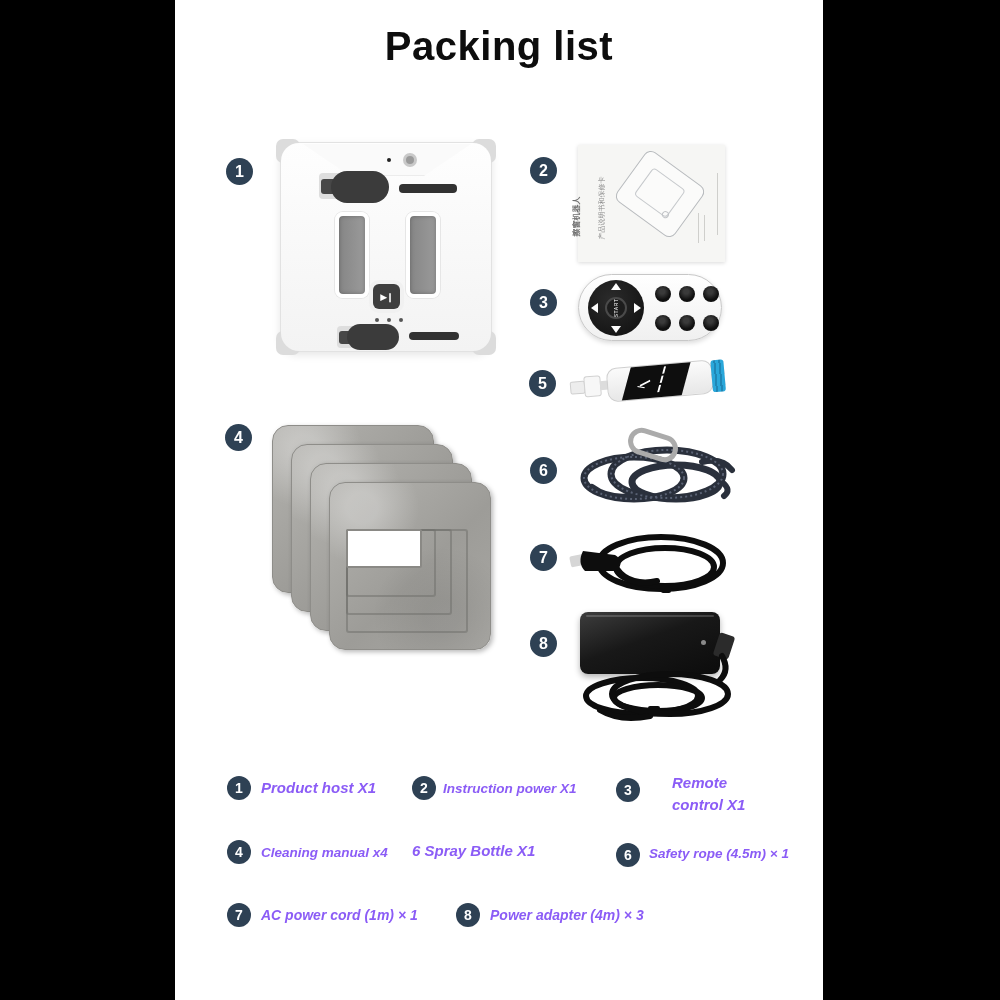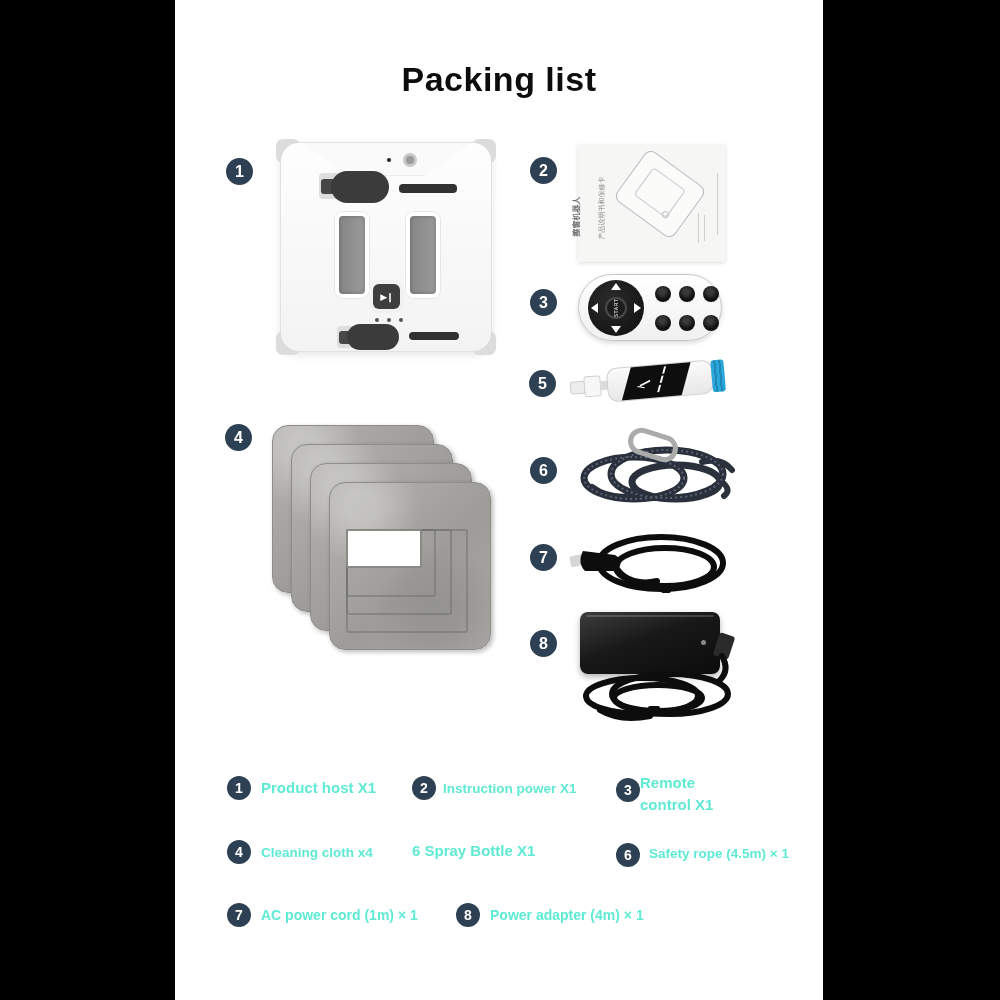--- a/index.html
+++ b/index.html
@@ -2,21 +2,21 @@
 <html><head>
 <meta charset="utf-8">
 <style>
   * { margin:0; padding:0; box-sizing:border-box; }
   html,body { width:1000px; height:1000px; background:#000; font-family:"Liberation Sans", sans-serif; }
   #canvas { position:relative; width:1000px; height:1000px; background:#000; overflow:hidden; }
   .content-panel { position:absolute; left:175px; top:0; width:648px; height:1000px; background:#ffffff; }
   .abs { position:absolute; }
 
   .page-title { position:absolute; left:175px; top:24px; width:648px; text-align:center;
-    font-size:34px; font-weight:800; color:#0d0d0d; letter-spacing:0.5px;margin-top:36px; }
+    font-size:40px; font-weight:800; color:#0d0d0d; letter-spacing:0.5px; }
 
   .badge { position:absolute; width:27px; height:27px; border-radius:50%; background:#2e4154;
     color:#fff; font-size:16px; font-weight:bold; display:flex; align-items:center; justify-content:center; }
   .badge.sm { width:24px; height:24px; font-size:14px; }
 
   
   .robot-body { position:absolute; left:280px; top:142px; width:212px; height:210px;
     background:linear-gradient(180deg,#fefefe,#f3f3f3); border:1px solid #e2e2e2; border-radius:18px;
     box-shadow:0 3px 8px rgba(0,0,0,.10); }
   .bumper { position:absolute; width:24px; height:24px; background:#dcdcdc; border-radius:7px; z-index:0; }
@@ -80,21 +80,21 @@
     background:
       radial-gradient(circle at 20% 15%, rgba(255,255,255,.28) 0 8%, transparent 30%),
       radial-gradient(circle at 70% 80%, rgba(0,0,0,.08) 0 10%, transparent 40%),
       linear-gradient(135deg,#b5b4b0,#9d9c98 55%,#a9a8a4);
     border:1px solid #8e8d89; box-shadow:2px 2px 5px rgba(0,0,0,.28); }
   .cloth-hole { position:absolute; left:16px; top:46px; width:76px; height:39px; background:#fff;
     border:2px solid #8a8985; border-radius:2px; }
   .groove { position:absolute; border:2px solid rgba(110,109,105,.5); border-radius:3px; }
 
   
-  .legend-label { position:absolute; color:#5eead4; font-weight:bold; }
+  .legend-label { position:absolute; color:#8b5cf6; font-weight:bold;font-style:italic; }
 
   svg { position:absolute; overflow:visible; }
 </style>
 </head>
 <body>
 
 <div id="canvas">
   <div class="content-panel"></div>
 
   <h1 class="page-title">Packing list</h1>
@@ -223,28 +223,28 @@
     <rect x="78" y="40" width="12" height="9" rx="2" fill="#0d0d0d"></rect>
   </svg>
 
   <div class="badge sm" style="left:227px; top:776px;">1</div>
   <div class="legend-label" style="left:261px; top:779px; font-size:15px;">Product host X1</div>
 
   <div class="badge sm" style="left:412px; top:776px;">2</div>
   <div class="legend-label" style="left:443px; top:781px; font-size:13.5px;">Instruction power X1</div>
 
   <div class="badge sm" style="left:616px; top:778px;">3</div>
-  <div class="legend-label" style="left:640px; top:772px; font-size:15px; width:92px; line-height:1.45;">Remote control X1</div>
+  <div class="legend-label" style="left:672px; top:772px; font-size:15px; width:92px; line-height:1.45;">Remote control X1</div>
 
   <div class="badge sm" style="left:227px; top:840px;">4</div>
-  <div class="legend-label" style="left:261px; top:845px; font-size:13.5px;">Cleaning cloth x4</div>
+  <div class="legend-label" style="left:261px; top:845px; font-size:13.5px;">Cleaning manual x4</div>
 
   <div class="legend-label" style="left:412px; top:842px; font-size:15px;">6 Spray Bottle X1</div>
 
   <div class="badge sm" style="left:616px; top:843px;">6</div>
   <div class="legend-label" style="left:649px; top:846px; font-size:13.5px;">Safety rope (4.5m) × 1</div>
 
   <div class="badge sm" style="left:227px; top:903px;">7</div>
   <div class="legend-label" style="left:261px; top:907px; font-size:14px;">AC power cord (1m) × 1</div>
 
   <div class="badge sm" style="left:456px; top:903px;">8</div>
-  <div class="legend-label" style="left:490px; top:907px; font-size:14px;">Power adapter (4m) × 1</div>
+  <div class="legend-label" style="left:490px; top:907px; font-size:14px;">Power adapter (4m) × 3</div>
 </div>
 
 </body></html>

